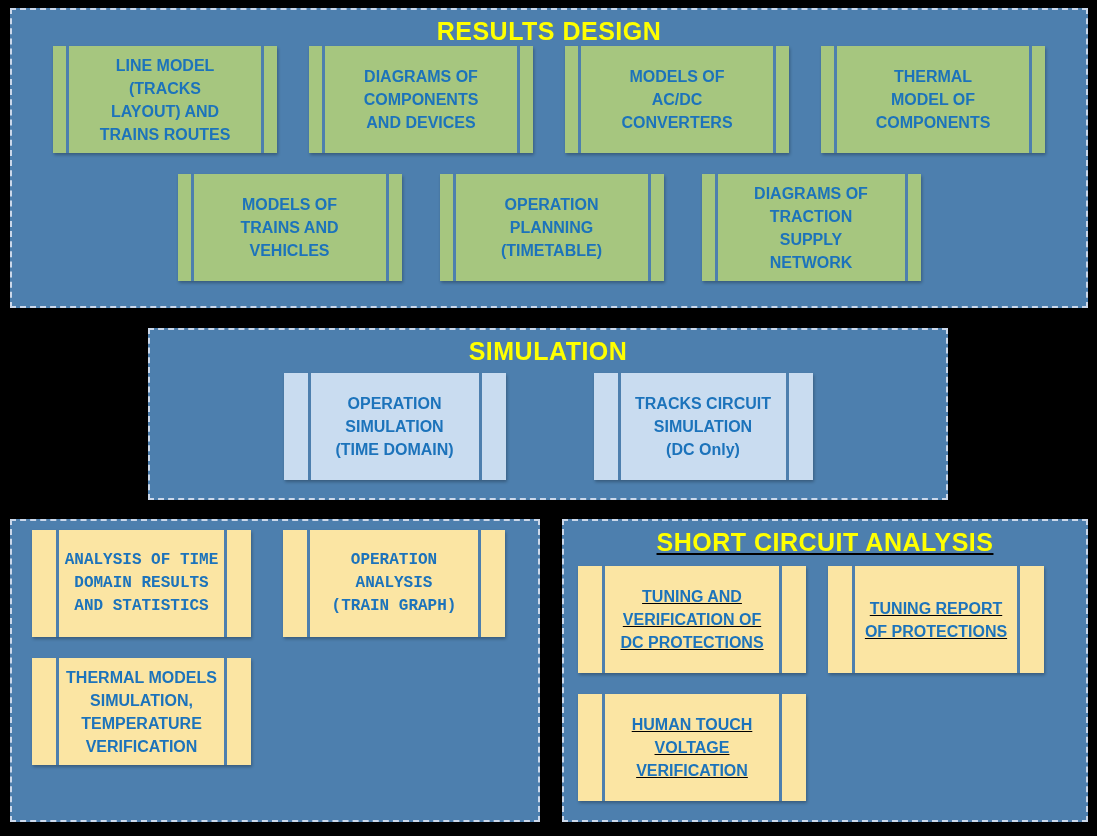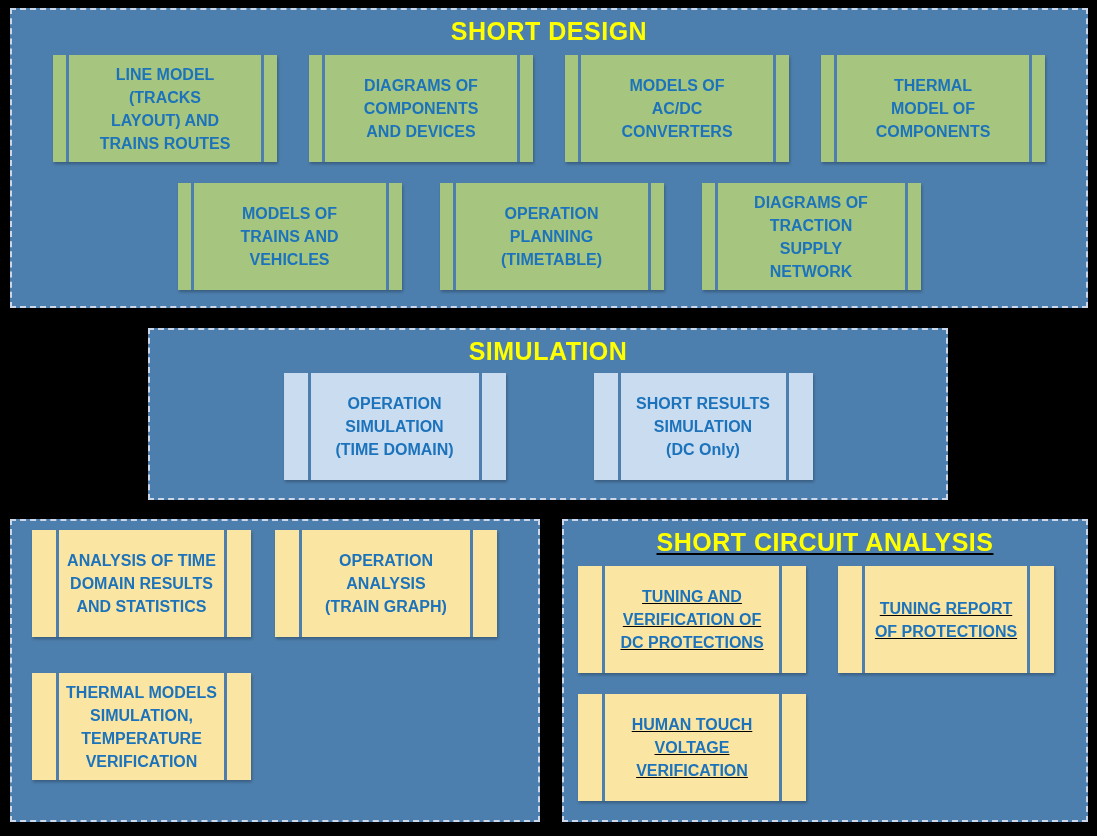--- a/index.html
+++ b/index.html
@@ -33,26 +33,26 @@
   .panel h2{
     margin:6px 0 0 0;
     text-align:center;
     color:var(--title);
     font-size:25px;
     line-height:30px;
     font-weight:bold;
     letter-spacing:0.5px;
   }
   .row{display:flex;justify-content:center;align-items:flex-start;}
-  #p-system .row1{margin-top:9px;gap:32px;}
+  #p-system .row1{gap:32px;}
   #p-system .row2{margin-top:21px;gap:38px;}
   #p-sim .row1{margin-top:7px;gap:88px;}
-  #p-analysis .row1{margin-top:9px;gap:24px;justify-content:flex-start;padding-left:20px;}
-  #p-analysis .row2{margin-top:36px;gap:22px;justify-content:flex-start;padding-left:20px;}
-  #p-short .row1{margin-top:9px;gap:32px;justify-content:flex-start;padding-left:14px;}
+  #p-analysis .row1{margin-top:9px;gap:32px;justify-content:flex-start;padding-left:20px;font-family:Liberation Mono, monospace;}
+  #p-analysis .row2{margin-top:21px;gap:22px;justify-content:flex-start;padding-left:20px;}
+  #p-short .row1{margin-top:9px;gap:22px;justify-content:flex-start;padding-left:14px;}
   #p-short .row2{margin-top:21px;gap:24px;justify-content:flex-start;padding-left:14px;}
 
   .box{
     height:107px;
     display:flex;
     box-sizing:border-box;
     box-shadow:1px 2px 3px rgba(0,0,0,0.28);
   }
   .box .cap{border-right:3px solid var(--divider);}
   .box .cap.r{border-right:none;border-left:3px solid var(--divider);}
@@ -78,21 +78,21 @@
   .w222{width:222px;}
   .w228{width:228px;}
   .w216{width:216px;}
 </style>
 </head>
 <body>
 
 <div>
 
   <section class="panel" id="p-system">
-    <h2>SHORT DESIGN</h2>
+    <h2>RESULTS DESIGN</h2>
     <div class="row row1">
       <div class="box green w224">
         <span class="cap"></span>
         <div class="center">LINE MODEL
 (TRACKS
 LAYOUT) AND
 TRAINS ROUTES</div>
         <span class="cap r"></span>
       </div>
       <div class="box green w224">
@@ -148,21 +148,21 @@
     <div class="row row1">
       <div class="box sim w222">
         <span class="cap"></span>
         <div class="center">OPERATION
 SIMULATION
 (TIME DOMAIN)</div>
         <span class="cap r"></span>
       </div>
       <div class="box sim w230">
         <span class="cap"></span>
-        <div class="center">SHORT RESULTS
+        <div class="center">TRACKS CIRCUIT
 SIMULATION
 (DC Only)</div>
         <span class="cap r"></span>
       </div>
     </div>
   </section>
 
   <section class="panel" id="p-analysis">
     <div class="row row1">
       <div class="box warm w230">

